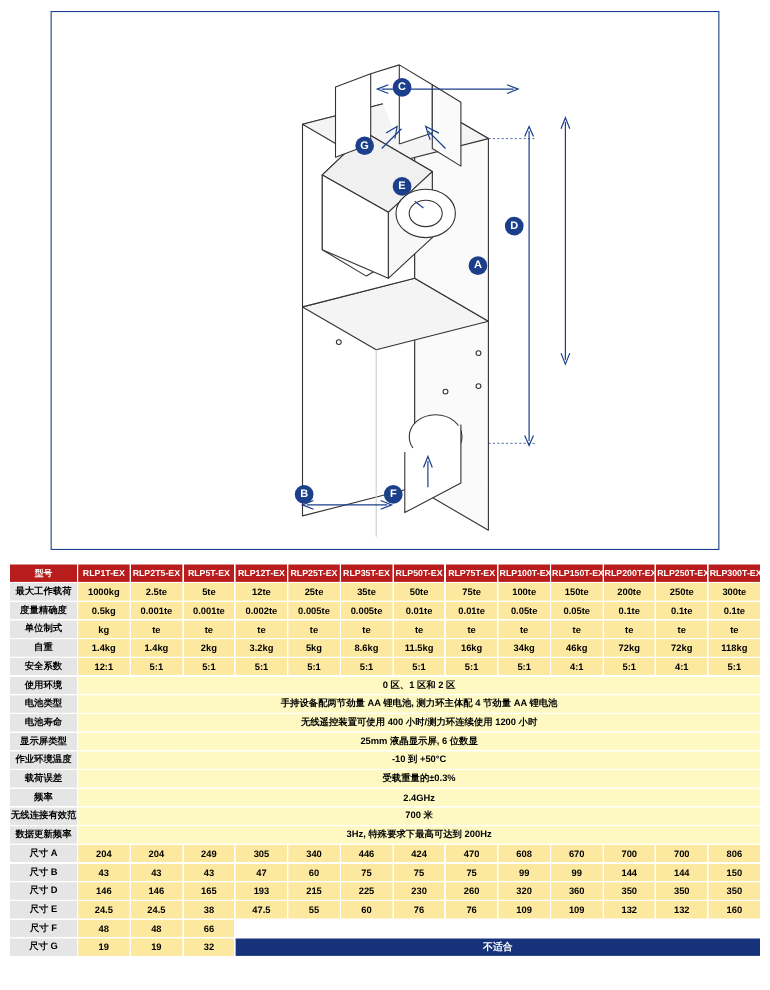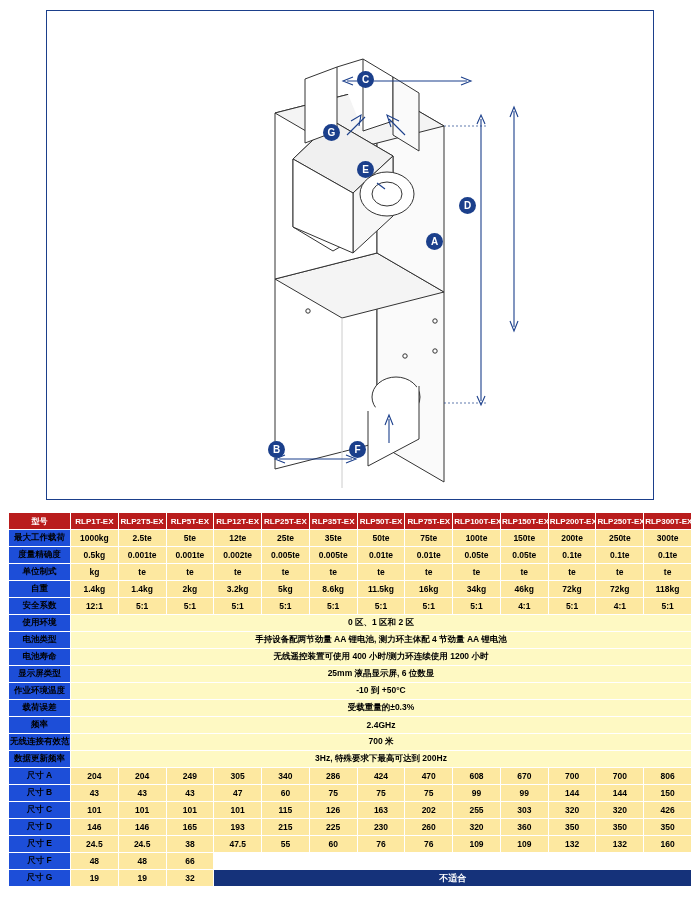--- a/index.html
+++ b/index.html
@@ -59,21 +59,21 @@
     white-space: nowrap;
   }
   .hdr-row td {
     background: #b91c1c;
     color: #ffffff;
     font-weight: bold;
     font-size: 8px;
     height: 18px;
   }
   .lbl {
-    background: #1d4ed8;
+    background: #e5e5e5;
     color: #000000;
     font-weight: bold;
     text-align: left;
     padding-left: 4px;
     font-size: 8.5px;
   }
   .val {
     background: #fde8a0;
     color: #000000;
     font-weight: bold;
@@ -333,21 +333,21 @@
           <td class="lbl">数据更新频率</td>
           <td class="span-cell" colspan="13">3Hz, 特殊要求下最高可达到 200Hz</td>
         </tr>
         <tr>
           <td class="lbl">尺寸 A</td>
           <td class="val">204</td>
           <td class="val">204</td>
           <td class="val">249</td>
           <td class="val">305</td>
           <td class="val">340</td>
-          <td class="val">286</td>
+          <td class="val">446</td>
           <td class="val">424</td>
           <td class="val">470</td>
           <td class="val">608</td>
           <td class="val">670</td>
           <td class="val">700</td>
           <td class="val">700</td>
           <td class="val">806</td>
         </tr>
         <tr>
           <td class="lbl">尺寸 B</td>
@@ -359,36 +359,20 @@
           <td class="val">75</td>
           <td class="val">75</td>
           <td class="val">75</td>
           <td class="val">99</td>
           <td class="val">99</td>
           <td class="val">144</td>
           <td class="val">144</td>
           <td class="val">150</td>
         </tr>
         <tr>
-          <td class="lbl">尺寸 C</td>
-          <td class="val">101</td>
-          <td class="val">101</td>
-          <td class="val">101</td>
-          <td class="val">101</td>
-          <td class="val">115</td>
-          <td class="val">126</td>
-          <td class="val">163</td>
-          <td class="val">202</td>
-          <td class="val">255</td>
-          <td class="val">303</td>
-          <td class="val">320</td>
-          <td class="val">320</td>
-          <td class="val">426</td>
-        </tr>
-        <tr>
           <td class="lbl">尺寸 D</td>
           <td class="val">146</td>
           <td class="val">146</td>
           <td class="val">165</td>
           <td class="val">193</td>
           <td class="val">215</td>
           <td class="val">225</td>
           <td class="val">230</td>
           <td class="val">260</td>
           <td class="val">320</td>

